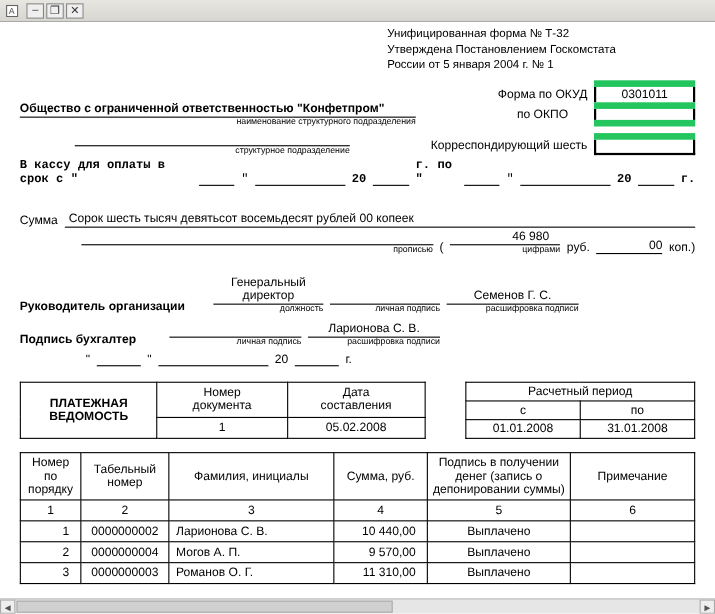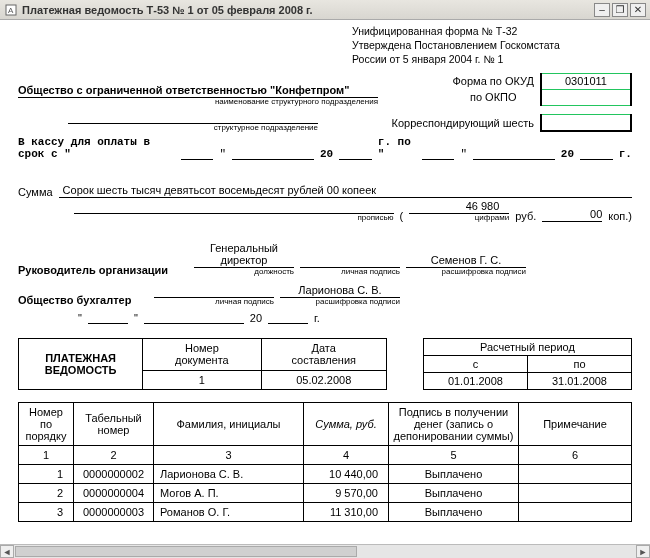--- a/index.html
+++ b/index.html
@@ -83,21 +83,21 @@
   .code-table {
     border-collapse: collapse;
     font-size: 11px;
     margin-left: auto;
   }
   .code-table td, .code-table th {
     padding: 1px 6px;
     text-align: center;
   }
   .code-box {
-    border: 1px solid #22c55e;
+    border: 6px solid #22c55e;
     min-width: 90px;
     height: 16px;
   }
   .code-box.top2 { border-top: 2px solid #000; border-left:2px solid #000; border-right:2px solid #000;}
   .code-box.bot2 { border-bottom: 2px solid #000; border-left:2px solid #000; border-right:2px solid #000;}
   .code-box.mid2 { border-left:2px solid #000; border-right:2px solid #000;}
   .lbl-right { text-align: right; padding-right: 6px; white-space: nowrap; }
 
   .uline {
     display: inline-block;
@@ -160,21 +160,20 @@
 </head>
 <body>
 
 <div class="titlebar">
   <span class="icon">
     <svg width="12" height="12" viewBox="0 0 12 12">
         <rect x="1" y="1" width="10" height="10" fill="#fff" stroke="#666"></rect>
         <text x="3" y="9" font-size="8" fill="#555">A</text>
       </svg>
   </span>
-  <span class="title">Платежная ведомость Т-53  № 1 от 05 февраля 2008 г.</span>
   <span class="winbtn">–</span>
   <span class="winbtn">❐</span>
   <span class="winbtn">✕</span>
 </div>
 
 <div class="doc-scroll">
   <div class="doc">
 
     <div class="top-row">
       <div class="top-left"></div>
@@ -276,21 +275,21 @@
         <span class="uline w100"></span>
         <div class="sublabel" style="width:100px;">личная подпись</div>
       </div>
       <div class="flexcol">
         <span class="uline w120" style="text-align:center;">Семенов Г. С.</span>
         <div class="sublabel" style="width:120px;">расшифровка подписи</div>
       </div>
     </div>
 
     <div class="line-row" style="margin-top:8px;">
-      <span class="bold" style="width:130px;">Общество бухгалтер</span>
+      <span class="bold" style="width:130px;">Подпись бухгалтер</span>
       <div class="flexcol">
         <span class="uline w120"></span>
         <div class="sublabel" style="width:120px;">личная подпись</div>
       </div>
       <div class="flexcol">
         <span class="uline w120" style="text-align:center;">Ларионова С. В.</span>
         <div class="sublabel" style="width:120px;">расшифровка подписи</div>
       </div>
     </div>
 
@@ -335,21 +334,21 @@
       </tbody>
         </table>
     </div>
 
     <table class="emp">
       <thead>
         <tr>
           <th style="width:55px;">Номер по порядку</th>
           <th style="width:80px;">Табельный номер</th>
           <th style="width:150px;">Фамилия, инициалы</th>
-          <th style="width:85px;font-style:italic;">Сумма, руб.</th>
+          <th style="width:85px;">Сумма, руб.</th>
           <th style="width:130px;">Подпись в получении денег (запись о депонировании суммы)</th>
           <th>Примечание</th>
         </tr>
         <tr>
           <th>1</th>
           <th>2</th>
           <th>3</th>
           <th>4</th>
           <th>5</th>
           <th>6</th>

